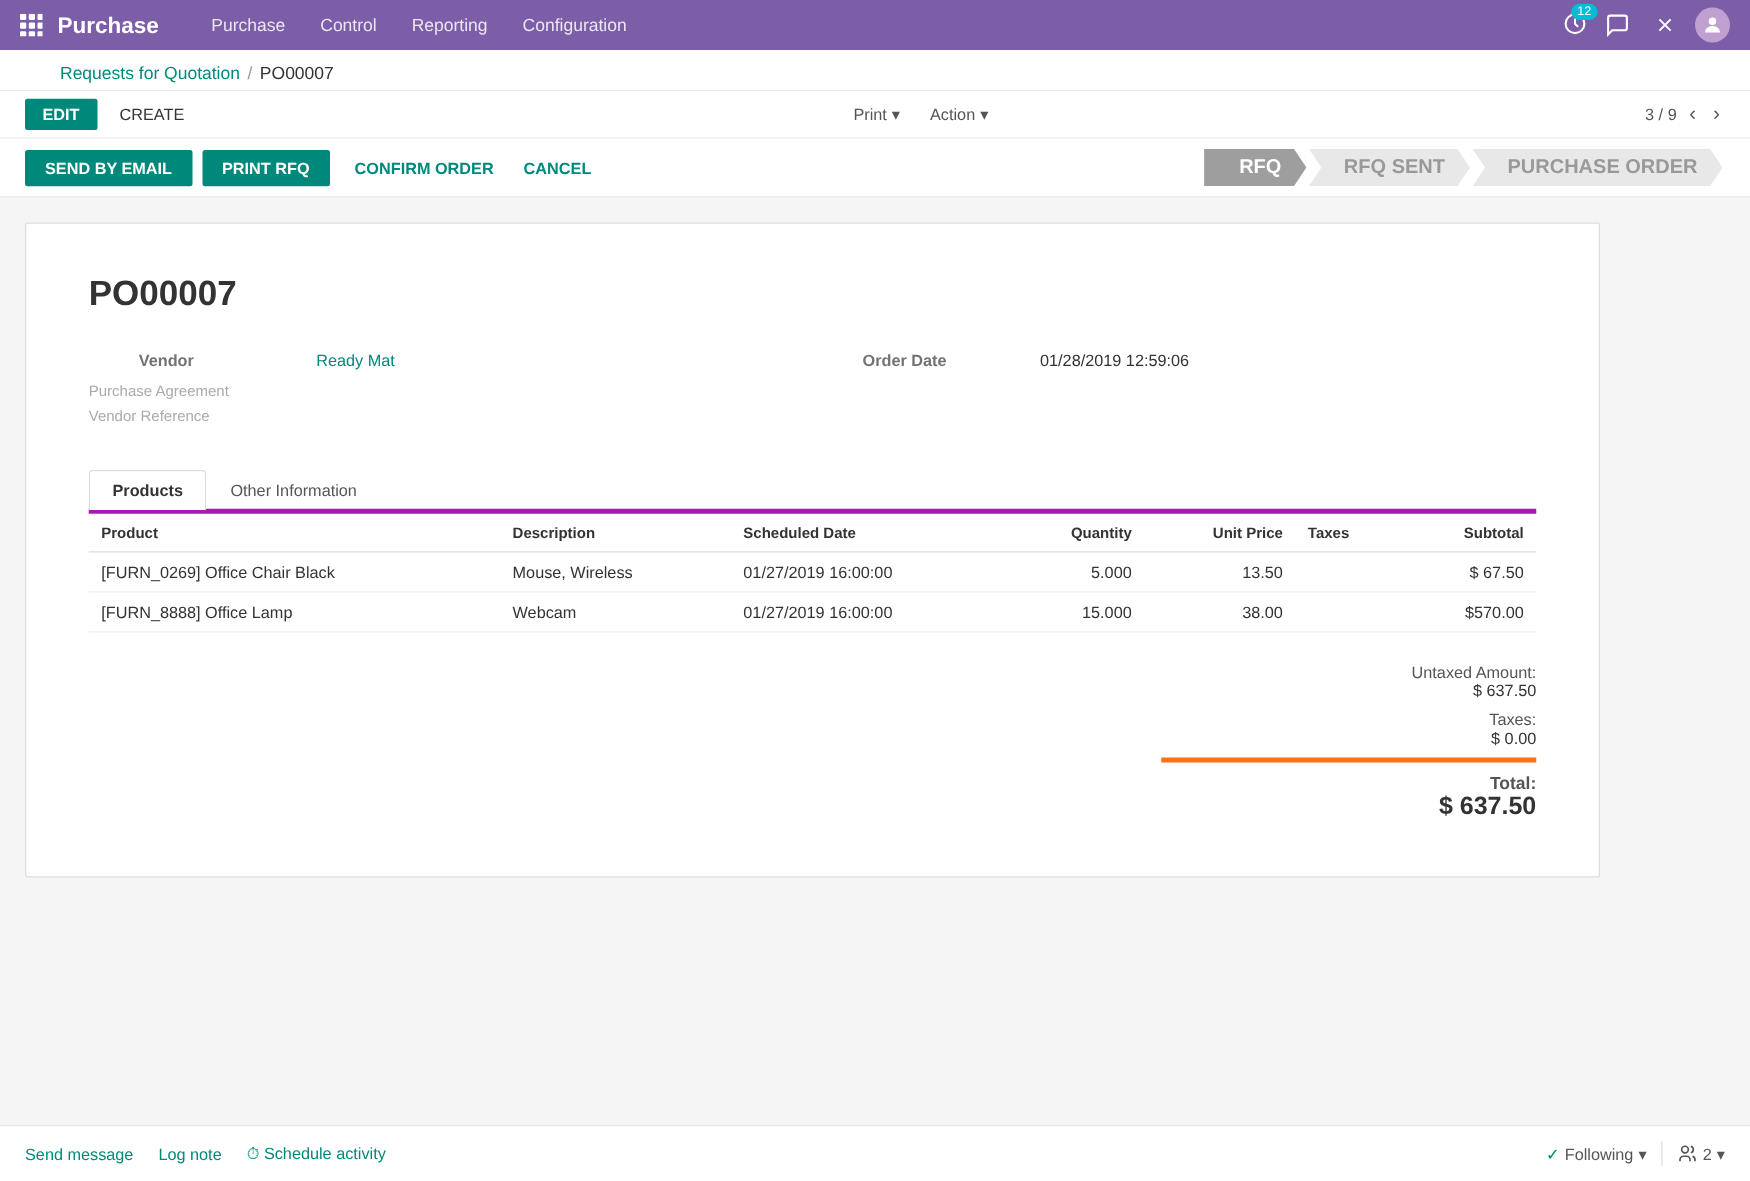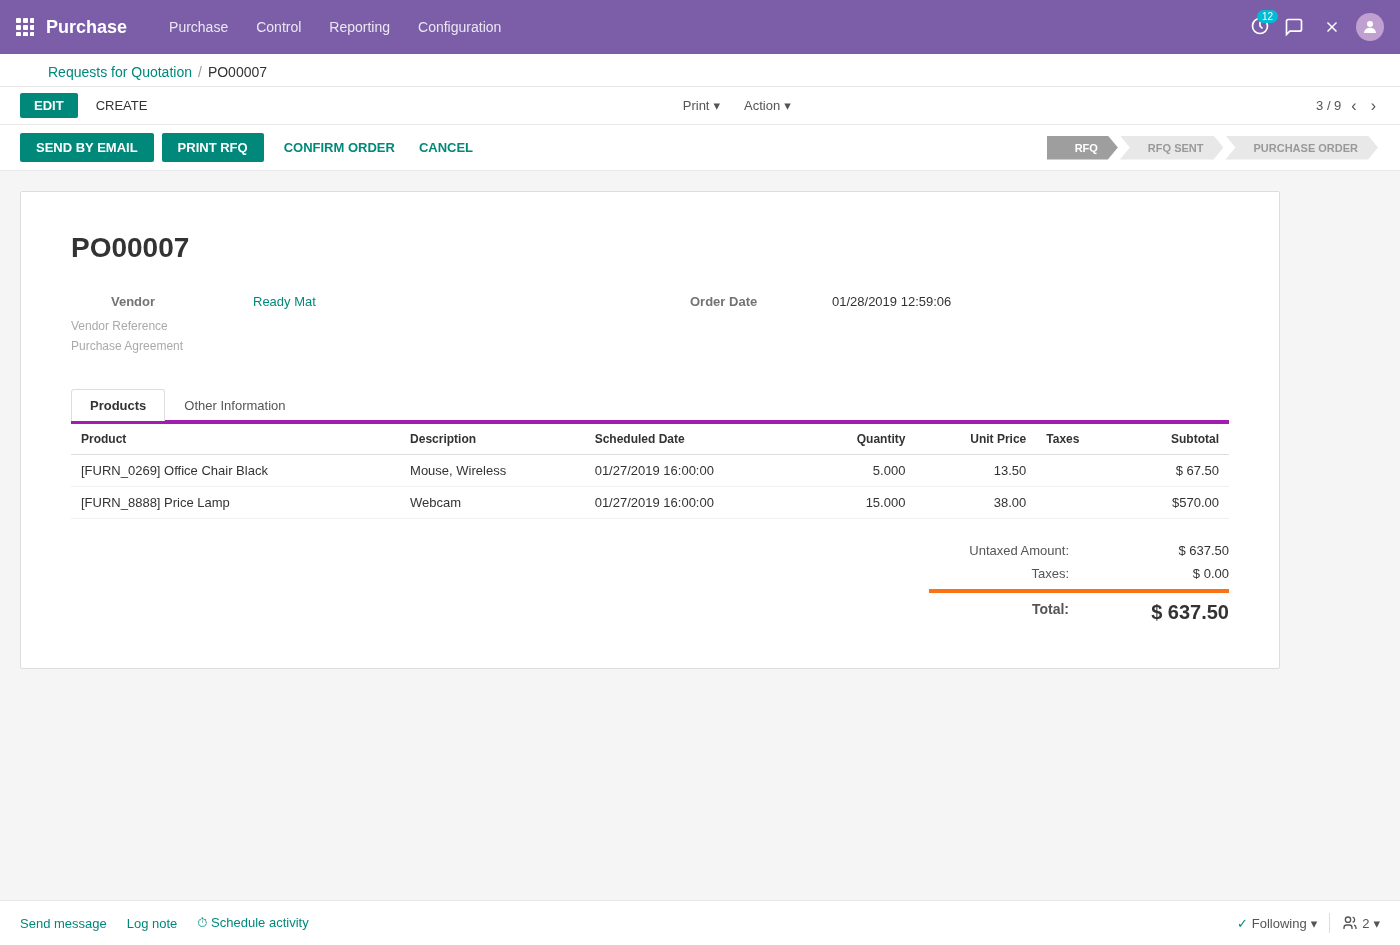--- a/index.html
+++ b/index.html
@@ -4,21 +4,21 @@
   <style>
     * { box-sizing: border-box; margin: 0; padding: 0; }
     body { font-family: 'Segoe UI', Arial, sans-serif; font-size: 13px; background: #f5f5f5; color: #333; }
 
     
     .top-nav {
       background: #7B5EA7;
       display: flex;
       align-items: center;
       padding: 0 16px;
-      height: 54px;
+      height: 40px;
       color: white;
     }
     .top-nav .app-grid {
       margin-right: 12px;
       font-size: 18px;
       cursor: pointer;
       display: flex;
       align-items: center;
     }
     .top-nav .app-title {
@@ -194,21 +194,21 @@
       font-weight: 600;
       cursor: pointer;
     }
     .status-pipeline {
       margin-left: auto;
       display: flex;
       align-items: center;
     }
     .status-step {
       padding: 6px 20px 6px 28px;
-      font-size: 11px;
+      font-size: 16px;
       font-weight: 600;
       color: #999;
       background: #e8e8e8;
       position: relative;
       margin-right: 2px;
       clip-path: polygon(0 0, calc(100% - 10px) 0, 100% 50%, calc(100% - 10px) 100%, 0 100%, 10px 50%);
     }
     .status-step:first-child {
       clip-path: polygon(0 0, calc(100% - 10px) 0, 100% 50%, calc(100% - 10px) 100%, 0 100%);
     }
@@ -316,23 +316,24 @@
     .totals-section {
       margin-top: 20px;
       display: flex;
       justify-content: flex-end;
     }
     .totals-table {
       min-width: 300px;
     }
     .total-row {
       display: flex;
-      justify-content: space-between;
+      justify-content: center;
       padding: 4px 0;
       font-size: 13px;
+      flex-direction: column;
     }
     .total-row .total-label { color: #555; text-align: right; min-width: 140px; }
     .total-row .total-value { text-align: right; min-width: 100px; }
     .total-row.grand-total {
       border-top: 4px solid #f97316;
       padding-top: 8px;
       margin-top: 4px;
     }
     .total-row.grand-total .total-label { font-weight: 600; font-size: 14px; }
     .total-row.grand-total .total-value { font-size: 20px; font-weight: bold; }
@@ -483,22 +484,22 @@
 <div class="main-content">
   <div class="document-card">
     <div class="doc-number">PO00007</div>
 
     <div class="doc-fields">
       <div>
         <div class="field-row">
           <span class="field-label">Vendor</span>
           <span class="field-value">Ready Mat</span>
         </div>
+        <div class="field-label-light">Purchase Agreement</div>
         <div class="field-label-light">Vendor Reference</div>
-        <div class="field-label-light">Purchase Agreement</div>
       </div>
       <div>
         <div class="field-row">
           <span class="field-label">Order Date</span>
           <span class="field-value-text">01/28/2019 12:59:06</span>
         </div>
       </div>
     </div>
 
     <div class="tabs">
@@ -522,21 +523,21 @@
       <tr>
         <td>[FURN_0269] Office Chair Black</td>
         <td>Mouse, Wireless</td>
         <td>01/27/2019 16:00:00</td>
         <td class="right">5.000</td>
         <td class="right">13.50</td>
         <td></td>
         <td class="right">$ 67.50</td>
       </tr>
           <tr>
-        <td>[FURN_8888] Price Lamp</td>
+        <td>[FURN_8888] Office Lamp</td>
         <td>Webcam</td>
         <td>01/27/2019 16:00:00</td>
         <td class="right">15.000</td>
         <td class="right">38.00</td>
         <td></td>
         <td class="right">$570.00</td>
       </tr>
         </tbody>
     </table>
 

